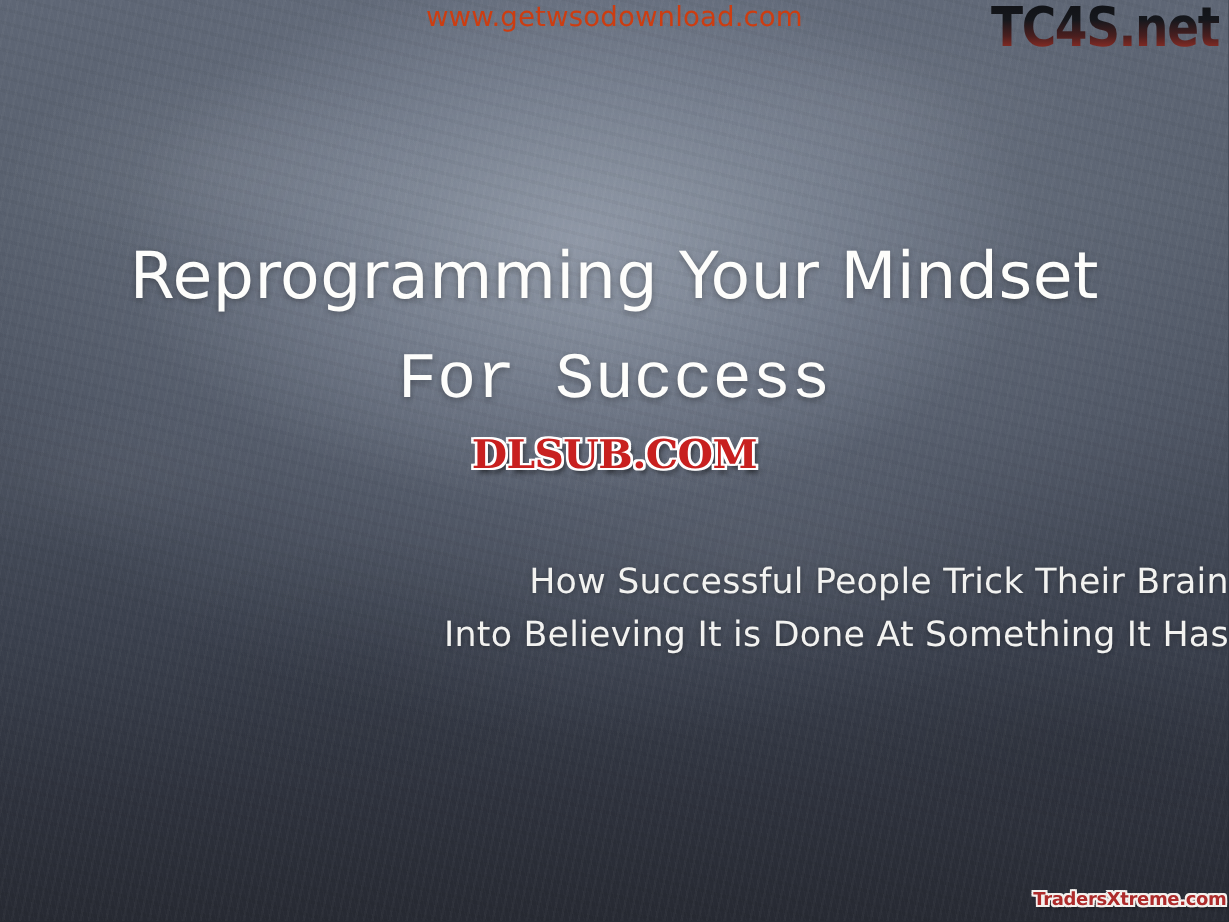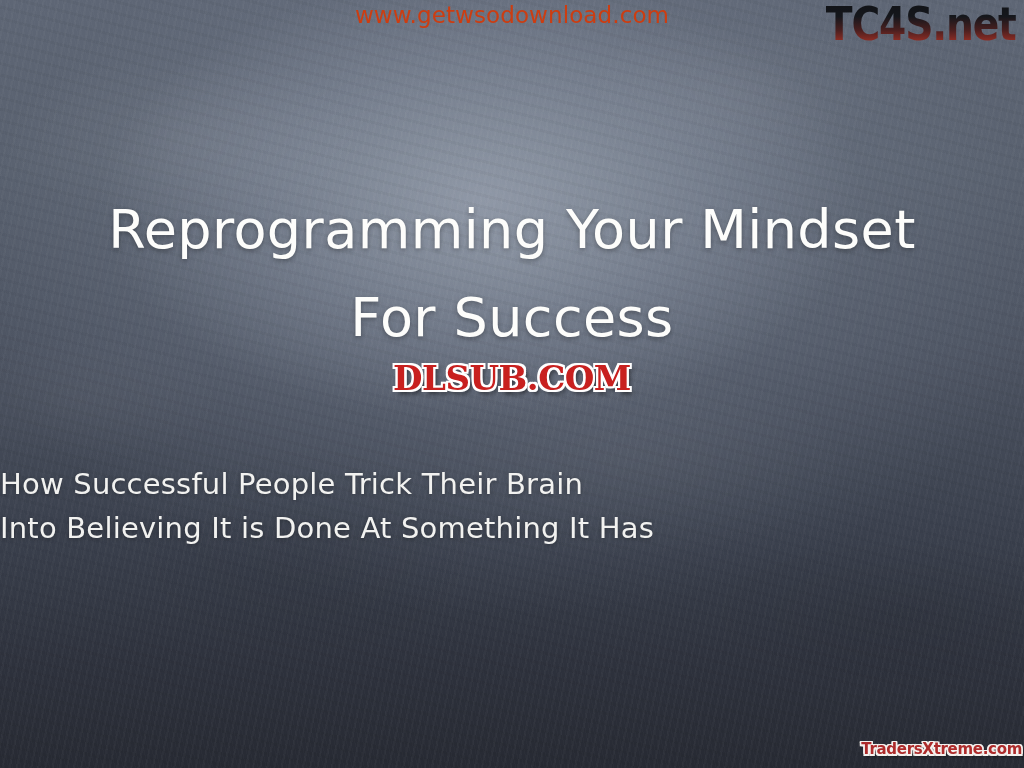--- a/index.html
+++ b/index.html
@@ -93,21 +93,21 @@
     left: 0; right: 0;
     top: 186px;
     text-align: center;
     font-family: "DejaVu Sans", sans-serif;
     font-size: 54px;
     line-height: 88px;
     color: #fdfdfb;
     letter-spacing: .4px;
     text-shadow: 0 2px 5px rgba(0,0,0,0.30);
   }
-  .title .ln2 { display: block; }
+  .title .ln2 { display: block; font-family: Liberation Mono, monospace; }
 
   
   .dlsub {
     position: absolute;
     left: 0; right: 0;
     top: 360px;
     text-align: center;
     font-family: "DejaVu Serif", serif;
     font-weight: bold;
     font-size: 33px;
@@ -122,21 +122,21 @@
       -2px -2px 0 #ffffff, 2px -2px 0 #ffffff,
       -2px 2px 0 #ffffff,  2px 2px 0 #ffffff,
        3px 4px 4px rgba(0,0,0,0.55);
   }
 
   
   .subtitle {
     position: absolute;
     left: 0; right: 0;
     top: 462px;
-    text-align: left;
+    text-align: right;
     font-family: "DejaVu Sans", sans-serif;
     font-size: 29px;
     line-height: 44px;
     color: #f2f2f0;
     letter-spacing: .2px;
     text-shadow: 0 1px 4px rgba(0,0,0,0.30);
   }
   .subtitle span { display: block; }
 
   

